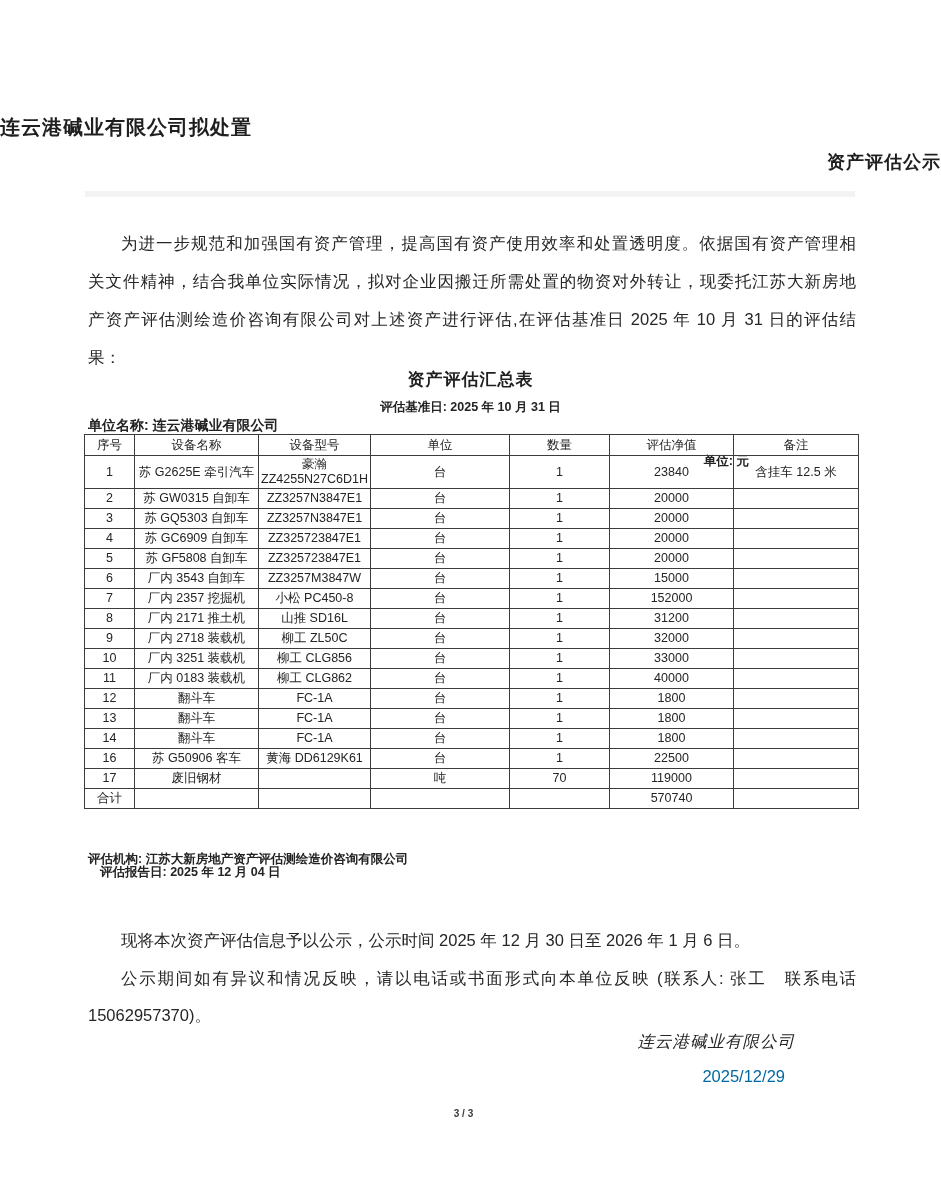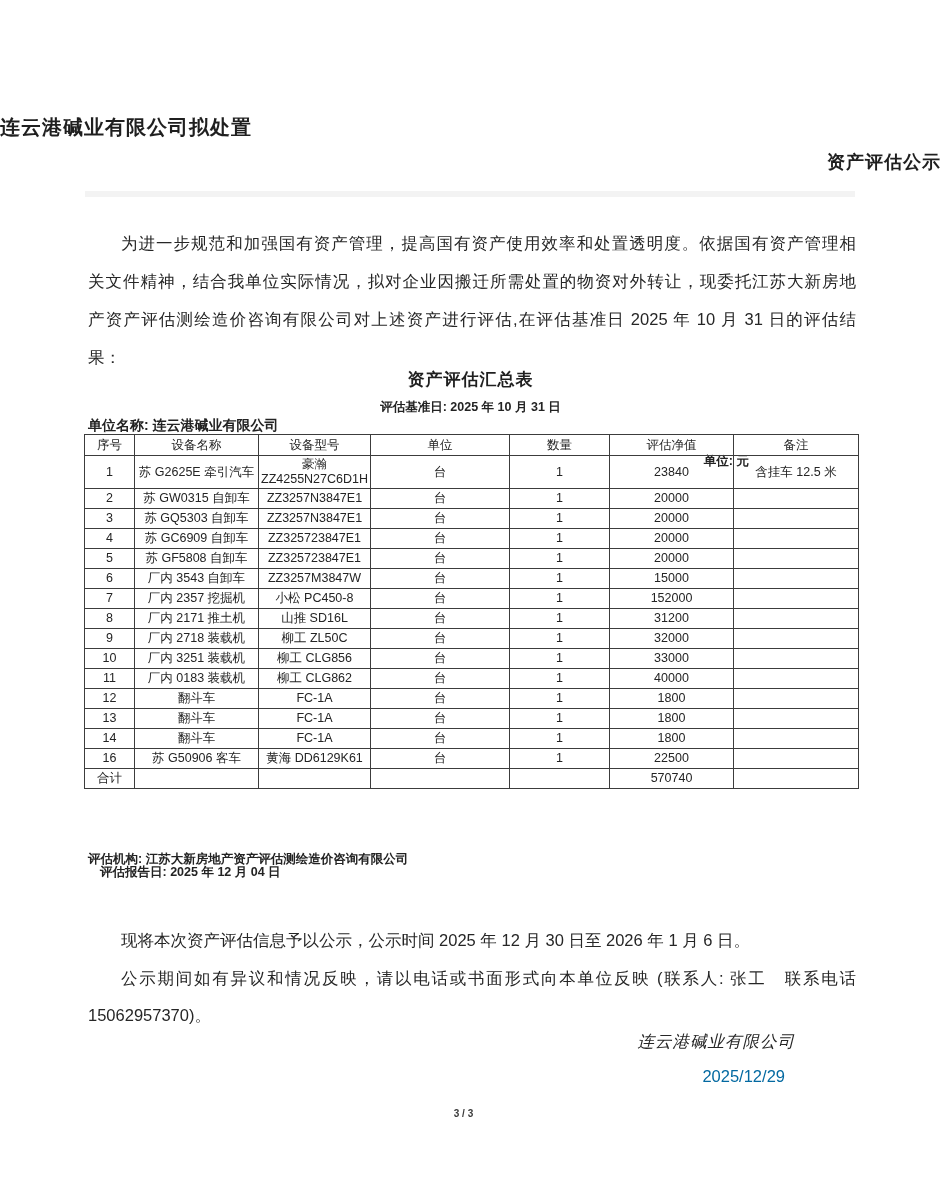--- a/index.html
+++ b/index.html
@@ -258,20 +258,29 @@
         <tr>
           <td>16</td>
           <td>苏 G50906 客车</td>
           <td class="model-cell">黄海 DD6129K61</td>
           <td>台</td>
           <td>1</td>
           <td>22500</td>
           <td></td>
         </tr>
         <tr>
+          <td>17</td>
+          <td>废旧钢材</td>
+          <td class="model-cell"></td>
+          <td>吨</td>
+          <td>70</td>
+          <td>119000</td>
+          <td></td>
+        </tr>
+        <tr>
           <td>合计</td>
           <td></td>
           <td class="model-cell"></td>
           <td></td>
           <td></td>
           <td>570740</td>
           <td></td>
         </tr>
       </tbody>
   </table>

